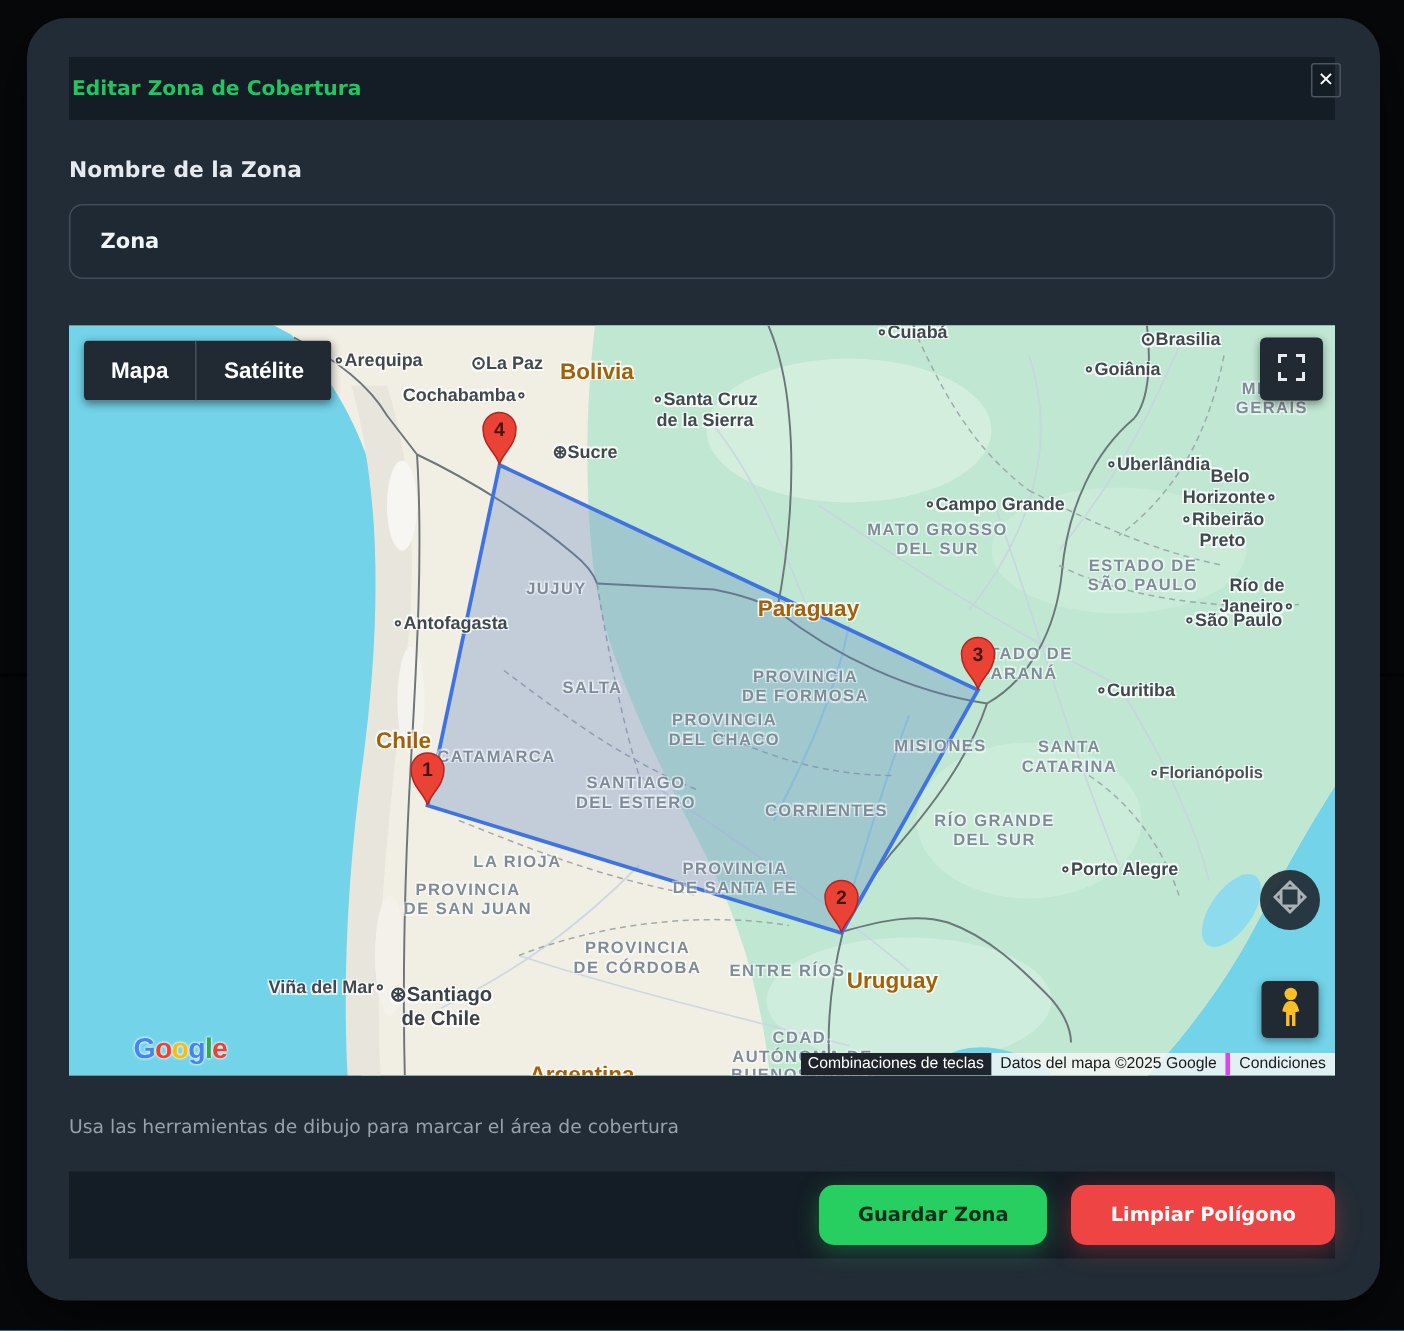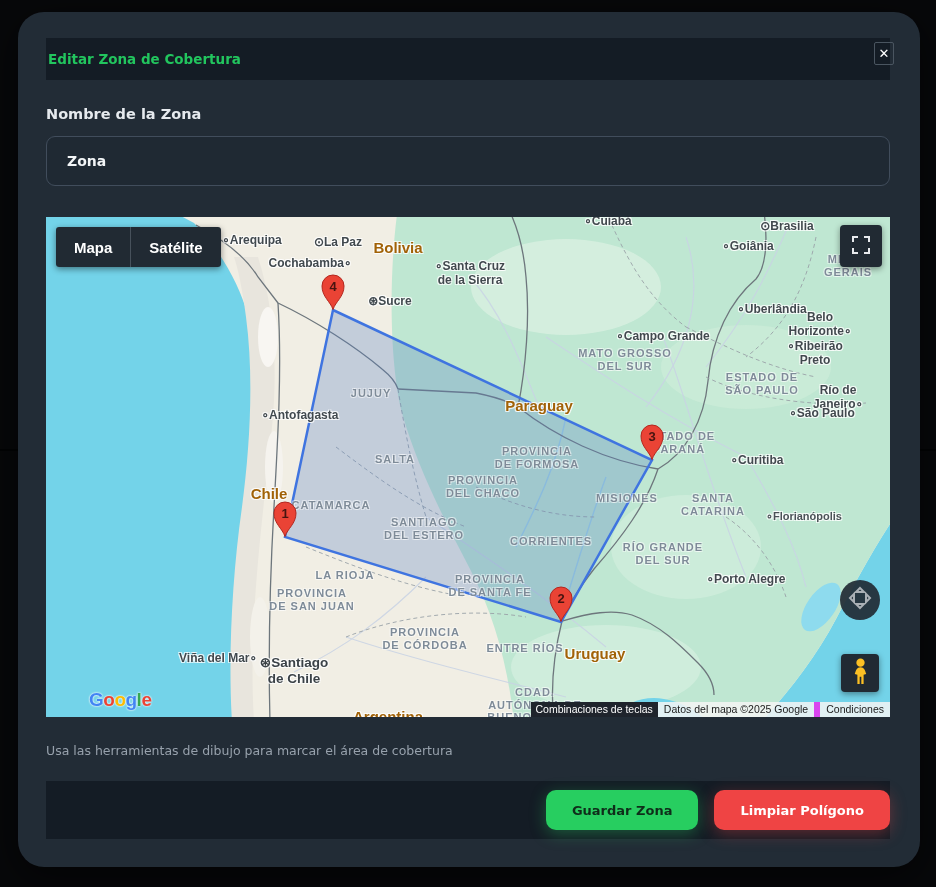--- a/index.html
+++ b/index.html
@@ -81,21 +81,21 @@
   .gmap-logo{
     position:absolute;left:11px;bottom:6px;font-size:19px;font-weight:600;letter-spacing:-.5px;
     font-family:"Liberation Sans",sans-serif;cursor:pointer;
     text-shadow:0 0 2px rgba(255,255,255,.9),0 0 2px rgba(255,255,255,.9);
     margin-left:32px;
   }
   .attr-bar{position:absolute;right:0;bottom:0;display:flex;height:15px;
     font-family:"Liberation Sans",sans-serif;font-size:10.5px;line-height:15px;}
   .attr-dark{background:#1f242c;color:#fff;padding:0 5px;cursor:pointer;}
   .attr-light{background:rgba(245,245,245,.85);color:#1a1a1a;padding:0 6px;}
-  .attr-light + .attr-light{border-left:6px solid #d946ef;}
+  .attr-light + .attr-light{border-left:3px solid #d946ef;}
   .attr-light.link{cursor:pointer;}
 
   .helper{position:absolute;left:28px;top:731px;color:#97a1ac;font-size:12.5px;}
 
   
   .modal-footer{
     position:absolute;left:28px;top:769px;width:844px;height:58px;background:#141c25;
     display:flex;align-items:center;justify-content:flex-end;gap:16px;
   }
   .btn{border:none;border-radius:10px;height:40px;padding:0 26px;

